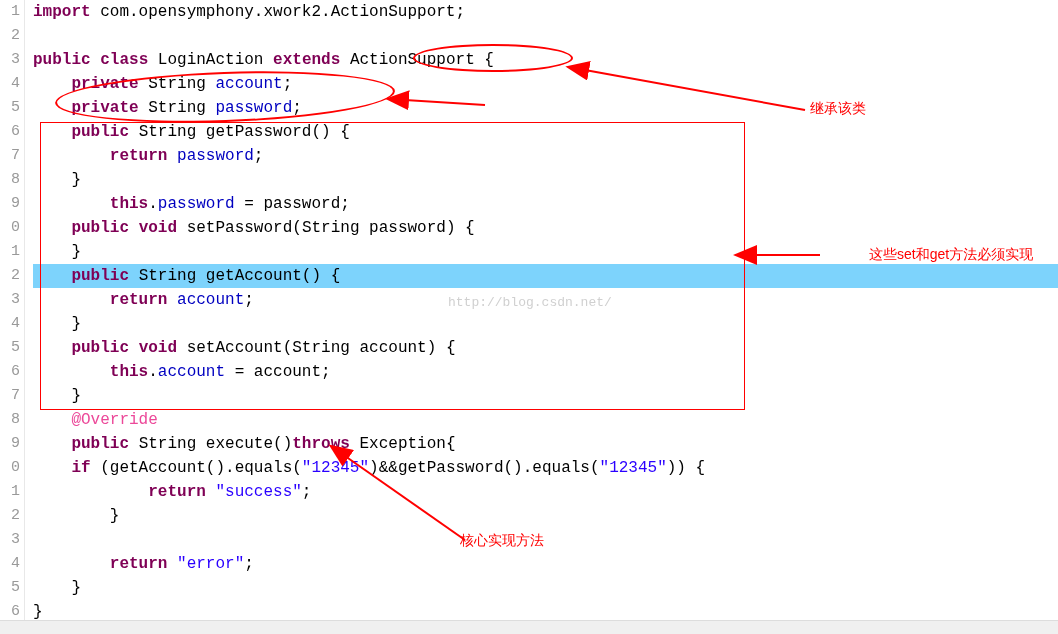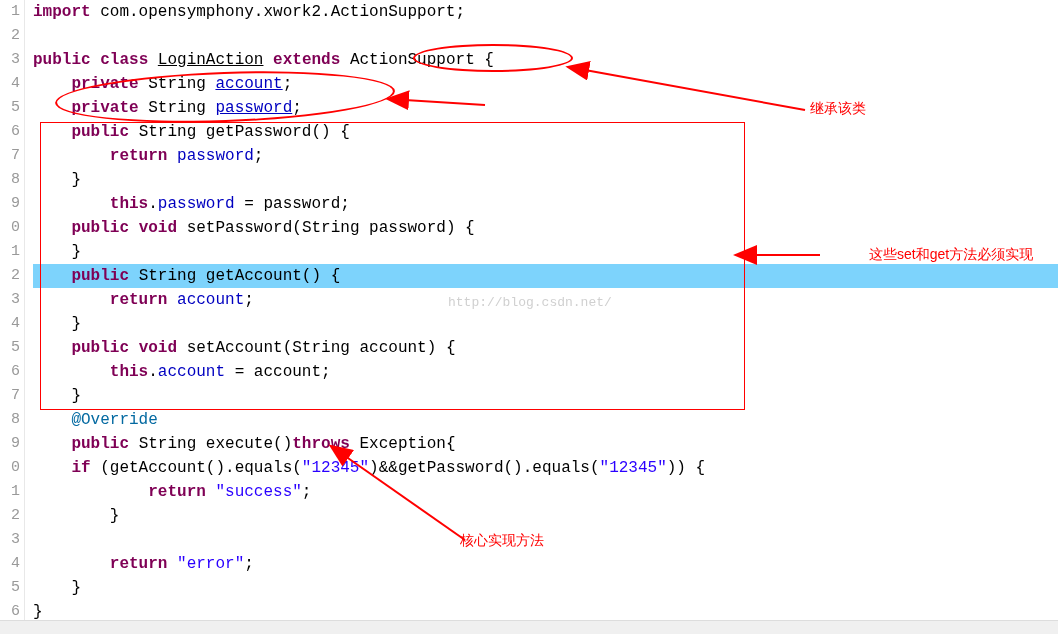--- a/index.html
+++ b/index.html
@@ -40,23 +40,23 @@
   line-height: 24px;
   white-space: pre;
   position: relative;
 }
 .highlight-line {
   background: #7dd3fc;
 }
 .kw { color: #7f0055; font-weight: bold; }
 .str { color: #2a00ff; }
 .field { color: #0000c0; }
-.ann { color: #0369a1; }
+.ann { color: #ec4899; }
 .plain { color: #000000; }
-.underline { text-decoration: underline; }
+.underline { }
 
 .red-box {
   position: absolute;
   border: 1px solid #ff0000;
   pointer-events: none;
 }
 .red-ellipse {
   position: absolute;
   border: 2px solid #ff0000;
   border-radius: 50%;

